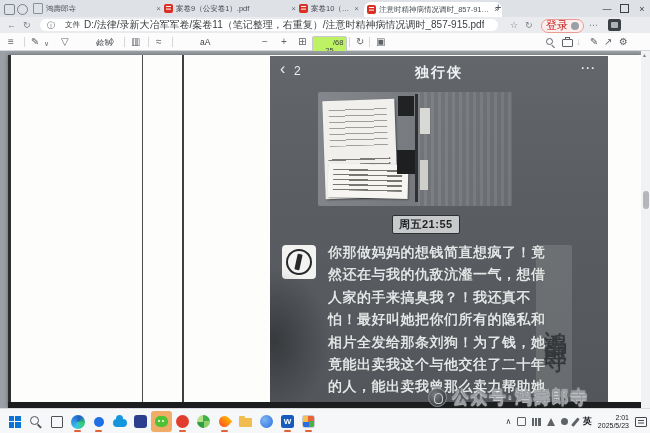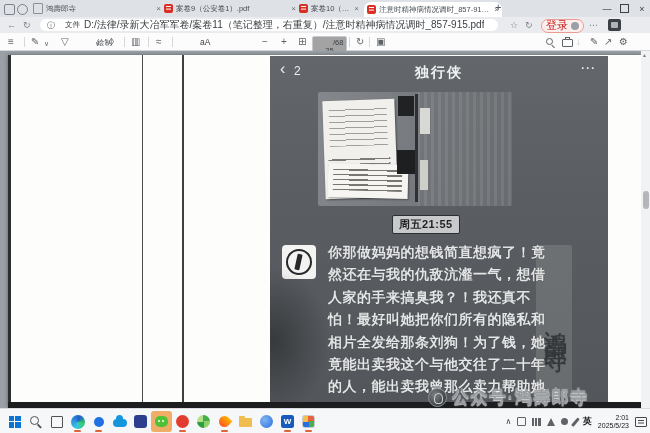--- a/index.html
+++ b/index.html
@@ -36,21 +36,21 @@
   .login-pill .avatar{width:8px;height:8px;border-radius:50%;background:#9aa0a6;}
   .profile-box{position:absolute;left:608px;top:2px;width:13px;height:12px;background:#3b4045;border-radius:2px;}
   .profile-box::after{content:"";position:absolute;left:3px;top:3px;width:7px;height:6px;background:#aeb3b8;border-radius:1px;}
 
   
   .pdfbar{position:absolute;left:0;top:33px;width:650px;height:18px;background:#fcfcfd;border-bottom:1px solid #d5d7da;box-sizing:border-box;}
   .pb-ic{position:absolute;top:3px;font-size:10px;line-height:12px;color:#5f6368;}
   .pb-sep{position:absolute;top:4px;width:1px;height:10px;background:#d5d7da;}
   .pb-lbl{position:absolute;top:5px;font-size:7.5px;color:#3c4043;}
   .page-input{position:absolute;left:312px;top:2.5px;width:17px;height:11px;border:1px solid #c6c9cc;border-radius:2px;
-    font-size:7.5px;text-align:center;color:#3c4043;padding:8px;background:#a3a3a3;}
+    font-size:7.5px;text-align:center;color:#3c4043;padding:8px;background:#bef264;}
   .mag{position:absolute;left:546px;top:5px;width:9px;height:9px;}
   .mag::before{content:"";position:absolute;left:0;top:0;width:5px;height:5px;border:1.3px solid #5f6368;border-radius:50%;}
   .mag::after{content:"";position:absolute;right:0;bottom:0;width:4px;height:1.4px;background:#5f6368;transform:rotate(45deg);}
   .printer{position:absolute;left:562px;top:6px;width:9px;height:6px;border:1.2px solid #5f6368;border-radius:1px;}
   .printer::before{content:"";position:absolute;left:2px;top:-3px;width:3px;height:2px;border:1.2px solid #5f6368;border-bottom:none;}
 
   
   .content{position:absolute;left:0;top:51px;width:650px;height:357px;background:#9aa0a6;}
   .page{position:absolute;left:8px;top:4px;width:633px;height:353px;background:#fdfdfc;overflow:hidden;
     box-shadow:0 0 4px rgba(0,0,0,.4);}

